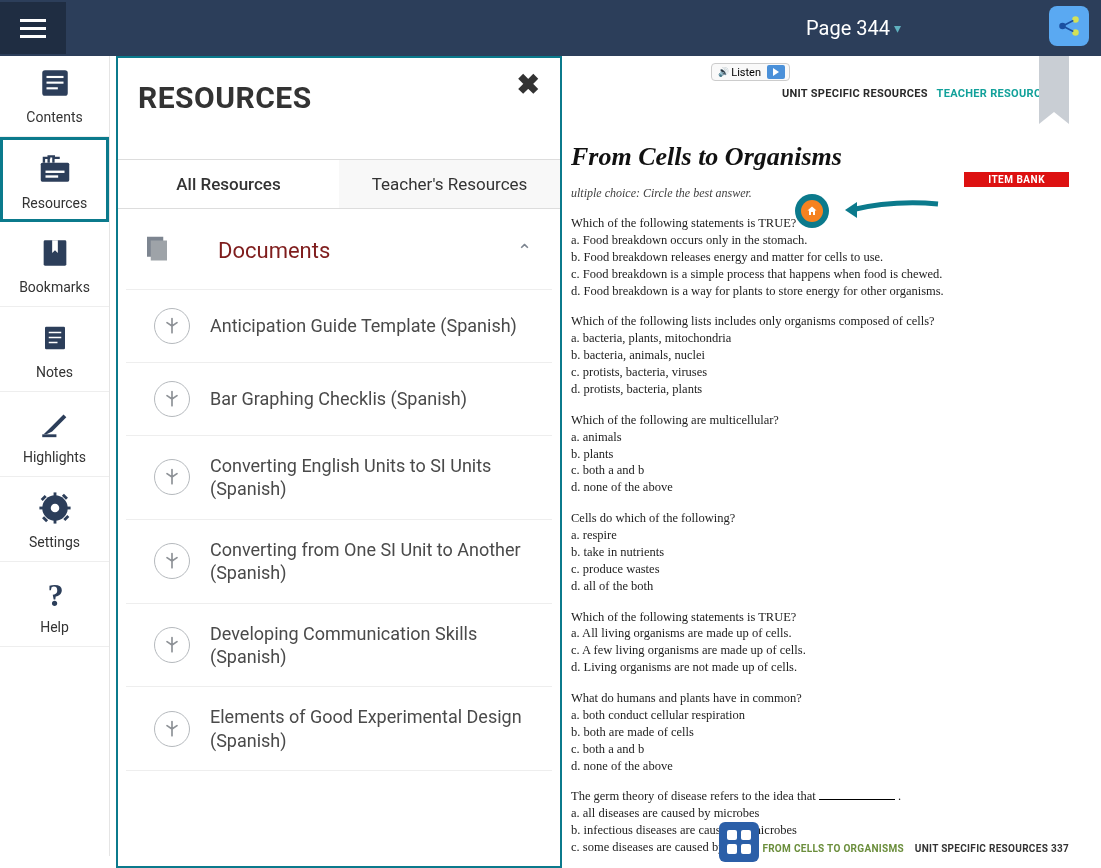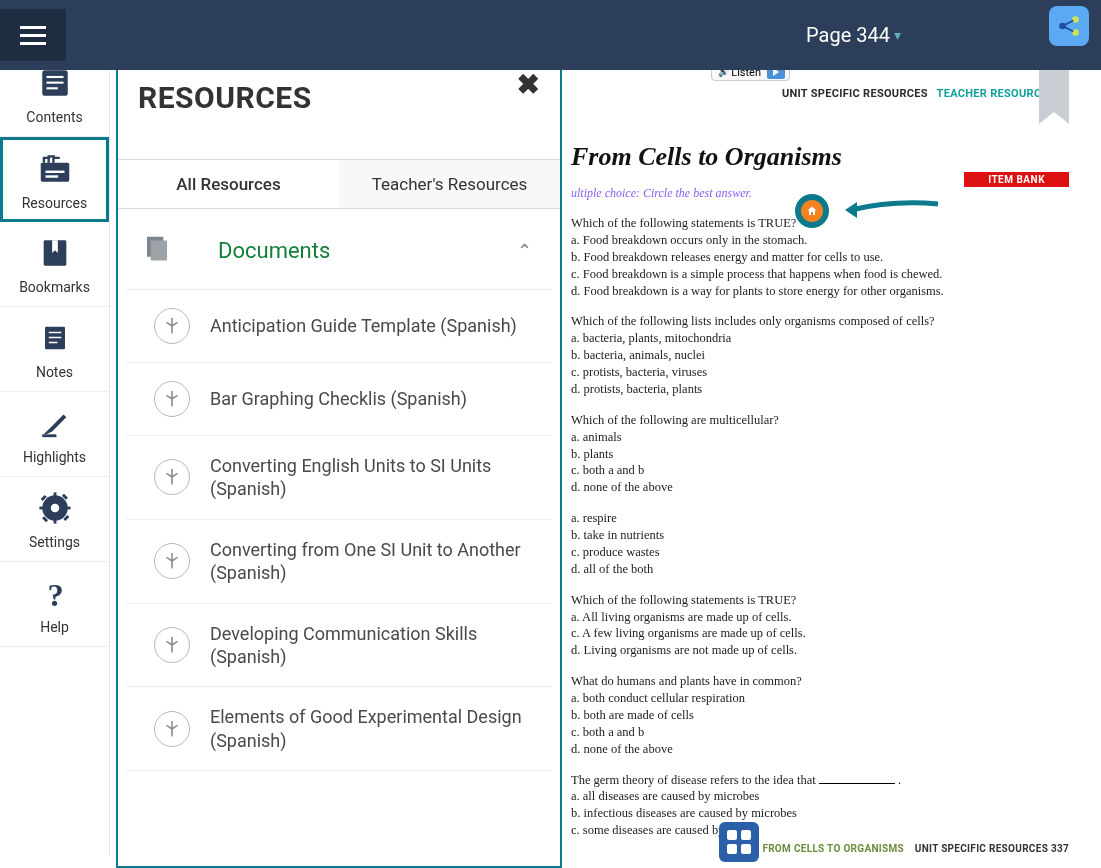--- a/index.html
+++ b/index.html
@@ -1,19 +1,19 @@
 <!DOCTYPE html>
 <html><head>
 <meta charset="utf-8">
 <style>
 * { margin: 0; padding: 0; box-sizing: border-box; }
 body { font-family: -apple-system, "Segoe UI", Roboto, Arial, sans-serif; background: #fff; width: 1101px; height: 868px; overflow: hidden; position: relative; }
 
 
-.topbar { position: absolute; left: 0; top: 0; right: 0; height: 70px; background: #2c3e5a; display: flex; align-items: center; z-index: 10; }
+.topbar { position: absolute; left: 0; top: 0; right: 0; height: 56px; background: #2c3e5a; display: flex; align-items: center; z-index: 10; }
 .hamburger { width: 66px; height: 52px; background: #1f2d42; display: flex; align-items: center; justify-content: center; cursor: pointer; }
 .hamburger span { display: block; width: 26px; height: 3px; background: #fff; position: relative; }
 .hamburger span::before,.hamburger span::after { content:""; position:absolute; width:26px; height:3px; background:#fff; left:0; }
 .hamburger span::before { top:-8px; } .hamburger span::after { top:8px; }
 .page-indicator { margin-left: auto; margin-right: 200px; color: #fff; font-size: 20px; display:flex; align-items:center; }
 .page-indicator .chev { font-size: 14px; color:#5fb0bf; margin-left:4px; }
 .share-btn { position:absolute; right:12px; top:6px; width:40px; height:40px; background:#5aa9f2; border-radius:8px; display:flex; align-items:center; justify-content:center; }
 .share-btn svg { width:26px; height:26px; }
 
 
@@ -30,42 +30,42 @@
 
 .panel { position:absolute; left:116px; top:56px; width:446px; bottom:0; background:#fff; border:2px solid #0b7a8c; z-index:9; display:flex; flex-direction:column; overflow:hidden;}
 .panel-close { position:absolute; right:20px; top:10px; font-size:28px; font-weight:bold; color:#333; cursor:pointer; }
 .panel-title { font-size:30px; font-weight:700; color:#333; padding:22px 20px 12px 20px; letter-spacing:0.5px;}
 .tabs { display:flex; border-top:1px solid #ddd; border-bottom:1px solid #ddd;margin-top:32px; }
 .tab { flex:1; text-align:center; padding:14px 0; font-size:17px; color:#333; background:#f8f8f8; cursor:pointer; }
 .tab.active { background:#fff; font-weight:500; }
 .panel-body { padding:0 8px 0 8px; flex:1; overflow:hidden; }
 .section-head { display:flex; align-items:center; padding:24px 20px 22px 10px; border-bottom:1px solid #eee;}
 .section-head .icon { color:#7d8590; margin-right:46px; margin-left:6px;}
-.section-head .title { font-size:22px; color:#15803d; flex:1;}
+.section-head .title { font-size:22px; color:#7f1d1d; flex:1;}
 .section-head .chev { color:#7d8590; font-size:18px; }
 .doc-list { }
 .doc-item { display:flex; align-items:center; padding:18px 10px; border-bottom:1px solid #eee; cursor:pointer; }
 .doc-item .icon { width:36px; height:36px; border-radius:50%; border:1.5px solid #b5b9bd; display:flex; align-items:center; justify-content:center; margin:0 20px 0 18px; flex-shrink:0; color:#8d9196;}
 .doc-item .label { font-size:18px; color:#4a4a4a; line-height:1.3; }
 
 
 .page { position:absolute; left:563px; top:52px; right:2px; bottom:0; background:#fff; padding:8px 30px 0 8px; z-index:3; }
 .listen-btn { display:inline-flex; align-items:center; border:1px solid #ccc; border-radius:4px; padding:1px 4px 1px 6px; font-size:11px; background:#f9f9f9; margin-left:140px;}
 .listen-btn .play { width:18px; height:14px; background:#4a90d9; margin-left:6px; position:relative; border-radius:2px;}
 .listen-btn .play::after { content:""; position:absolute; left:6px; top:3px; border-left:6px solid #fff; border-top:4px solid transparent; border-bottom:4px solid transparent;}
 .header-links { text-align:right; font-size:11px; font-weight:700; margin-top:6px; letter-spacing:0.3px;}
 .header-links .usr { color:#2a2a2a; margin-right:6px;}
 .header-links .tr { color:#12a19a; }
 .chapter-title { font-family:Georgia, "Times New Roman", serif; font-style:italic; font-weight:700; font-size:26px; color:#111; margin-top:42px;}
 .itembank-badge { position:absolute; right:30px; top:120px; background:#d11; color:#fff; font-size:10px; font-weight:700; padding:2px 24px; letter-spacing:0.5px;}
 .arrow-svg { position:absolute; top:140px; left:280px; }
 .orange-btn { position:absolute; left:232px; top:142px; width:34px; height:34px; border-radius:50%; background:#0b7a8c; display:flex; align-items:center; justify-content:center;}
 .orange-btn-inner { width:22px; height:22px; border-radius:50%; background:#f58220; display:flex; align-items:center; justify-content:center;}
 .orange-btn-inner svg { width:12px; height:12px; fill:#fff; }
-.instr { font-family:Georgia,serif; font-style:italic; font-size:12px; color:#8b5cf6; margin-top:14px;}
+.instr { font-family:Georgia,serif; font-style:italic; font-size:12px; color:#404040; margin-top:14px;}
 .qblock { font-family:Georgia, "Times New Roman", serif; font-size:12.5px; color:#222; margin-top:14px; line-height:1.35;}
 .qblock .stem { }
 .qblock .opt { }
 .fill-blank { display:inline-block; border-bottom:1px solid #000; width:76px; height:10px; vertical-align:baseline;}
 .footer { position:absolute; bottom:14px; right:30px; font-size:10px; font-weight:700; letter-spacing:0.3px; color:#333;}
 .footer .chap { color:#6b8e3c; margin-right:8px;}
 .grid-btn { position:absolute; bottom:6px; left:156px; width:40px; height:40px; background:#2b5fa8; border-radius:6px; display:flex; flex-wrap:wrap; padding:8px; justify-content:space-between; align-content:space-between;}
 .grid-btn span { width:10px; height:10px; background:#fff; border-radius:2px;}
 </style>
 </head>
@@ -282,20 +282,21 @@
         <div class="opt">d.  protists, bacteria, plants</div>
       </div>
       <div class="qblock">
         <div class="stem">Which of the following are multicellular?</div>
         <div class="opt">a.  animals</div>
         <div class="opt">b.  plants</div>
         <div class="opt">c.  both a and b</div>
         <div class="opt">d.  none of the above</div>
       </div>
       <div class="qblock">
+        <div class="stem">Cells do which of the following?</div>
         <div class="opt">a.  respire</div>
         <div class="opt">b.  take in nutrients</div>
         <div class="opt">c.  produce wastes</div>
         <div class="opt">d.  all of the both</div>
       </div>
       <div class="qblock">
         <div class="stem">Which of the following statements is TRUE?</div>
         <div class="opt">a.  All living organisms are made up of cells.</div>
         <div class="opt">c.  A few living organisms are made up of cells.</div>
         <div class="opt">d.  Living organisms are not made up of cells.</div>

